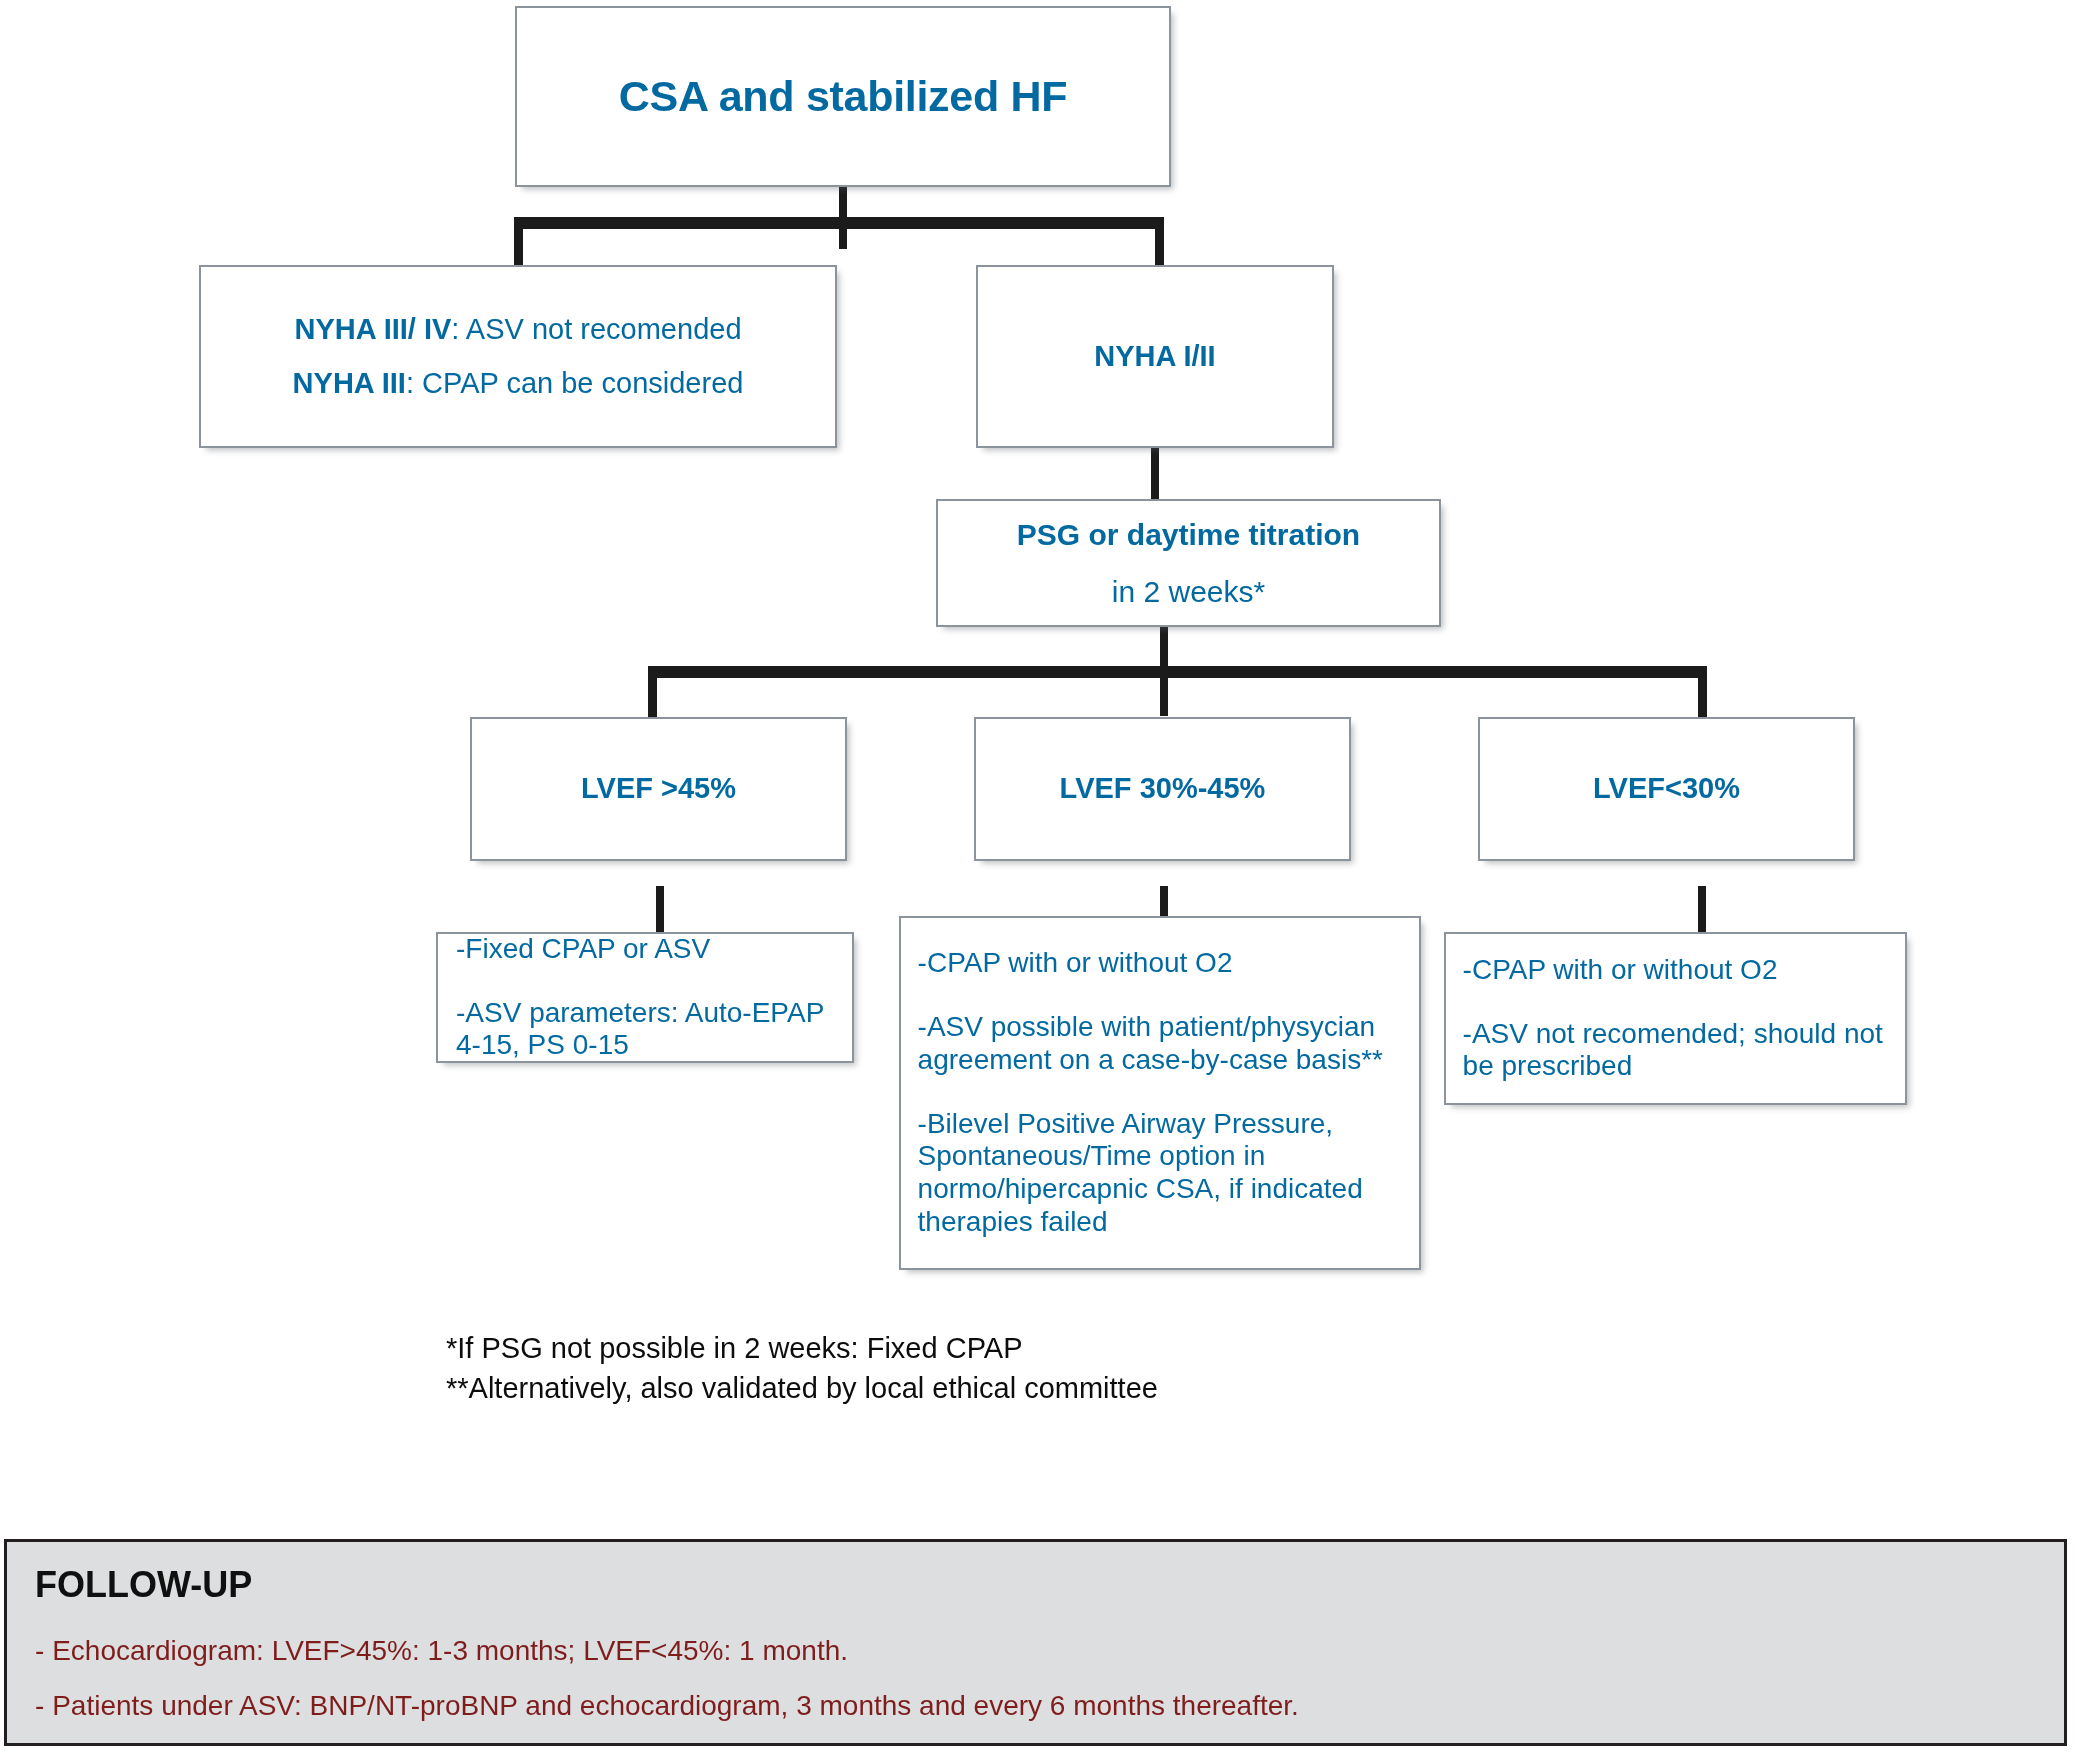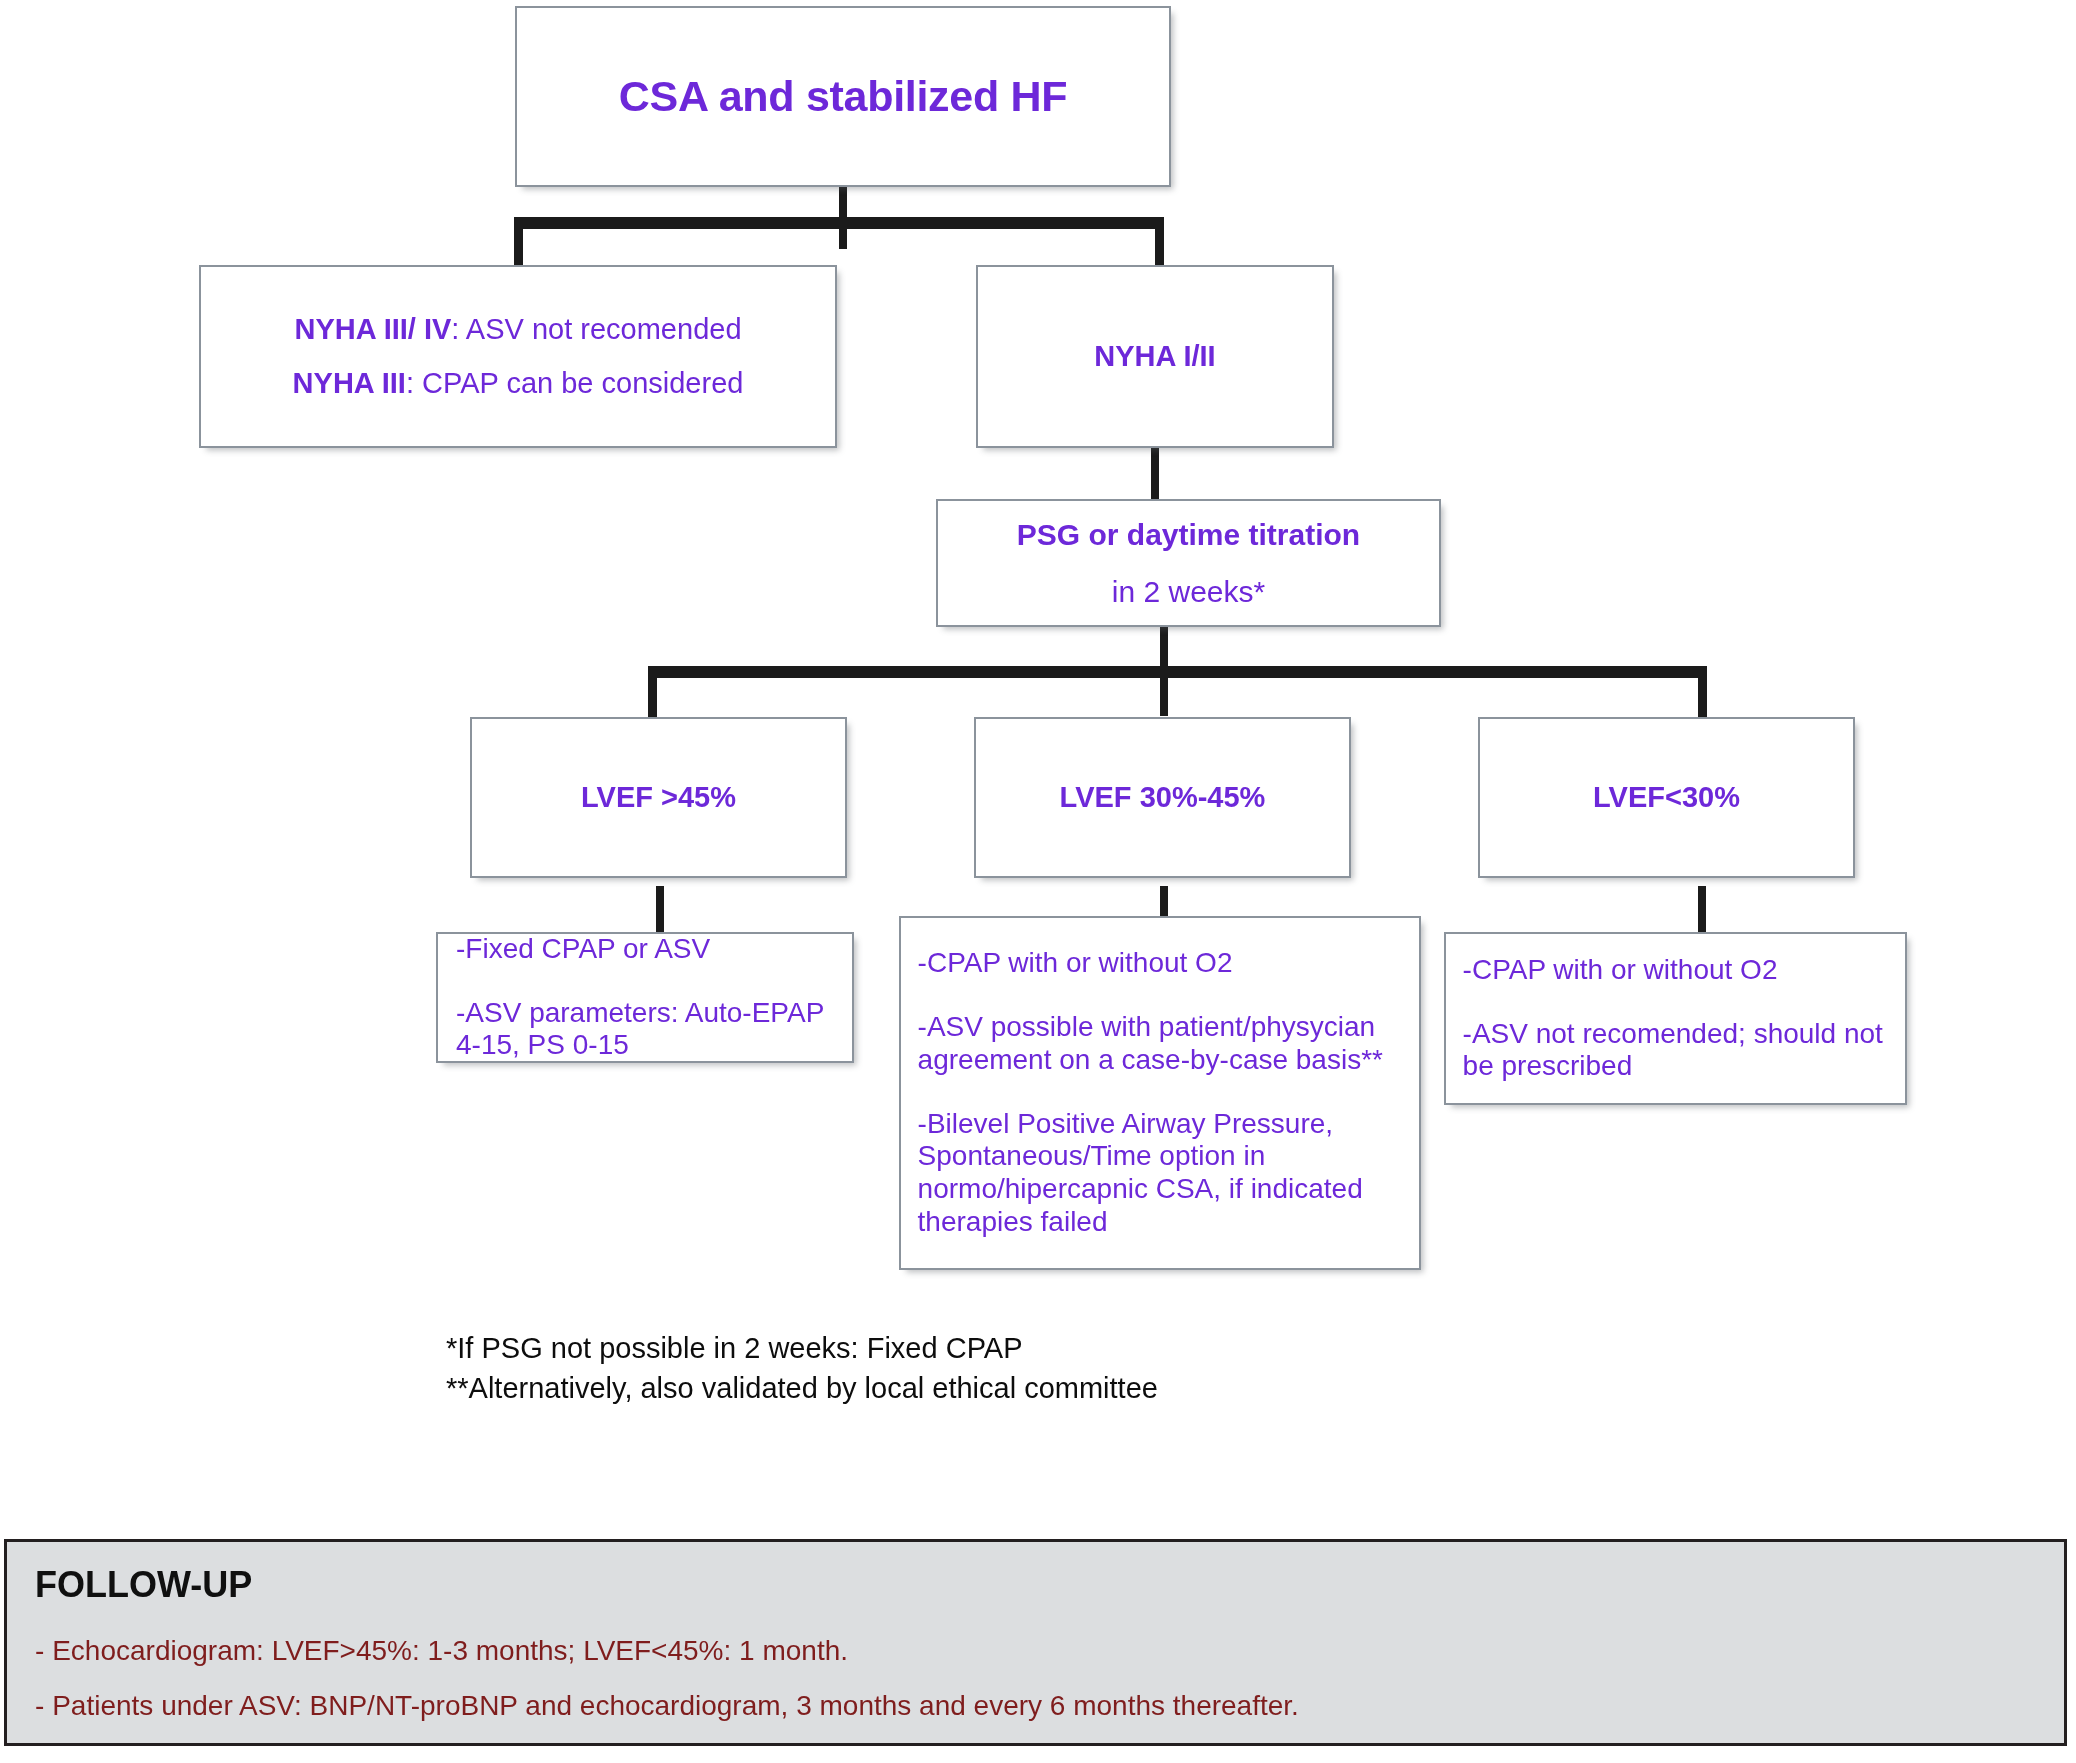--- a/index.html
+++ b/index.html
@@ -32,21 +32,21 @@
     display: flex;
     flex-direction: column;
     justify-content: center;
   }
   .box.center { align-items: center; text-align: center; }
   .box.leftal { align-items: flex-start; text-align: left; }
 
   .box p {
     margin: 0;
     padding: 0;
-    color: #6d28d9;
+    color: #0369a1;
     line-height: 1.17;
   }
 
   
   #box-root { left: 515px; top: 5.5px; width: 656px; height: 181px; }
   #box-root p {
     font-size: 43px;
     font-weight: bold;
     letter-spacing: -0.3px;
   }
@@ -60,21 +60,21 @@
   
   #box-nyha12 { left: 976px; top: 265px; width: 358px; height: 183px; }
   #box-nyha12 p { font-size: 29px; font-weight: bold; }
 
   
   #box-psg { left: 936px; top: 499px; width: 505px; height: 128px; }
   #box-psg p { font-size: 30px; font-weight: bold; }
   #box-psg p.sub { font-weight: normal; margin-top: 21px; }
 
   
-  .lvef { top: 717px; height: 161px; }
+  .lvef { top: 717px; height: 144px; }
   .lvef p { font-size: 29px; font-weight: bold; }
   #box-lvef-high { left: 470px;  width: 377px; }
   #box-lvef-mid  { left: 974px; width: 377px; }
   #box-lvef-low  { left: 1478px; width: 377px; }
 
   
   .treat { }
   .treat p { font-size: 28px; }
   .treat p + p { margin-top: 31px; }
   #box-tx-high { left: 436px;  top: 932px; width: 418px;  height: 131px; padding: 0 18px; }

